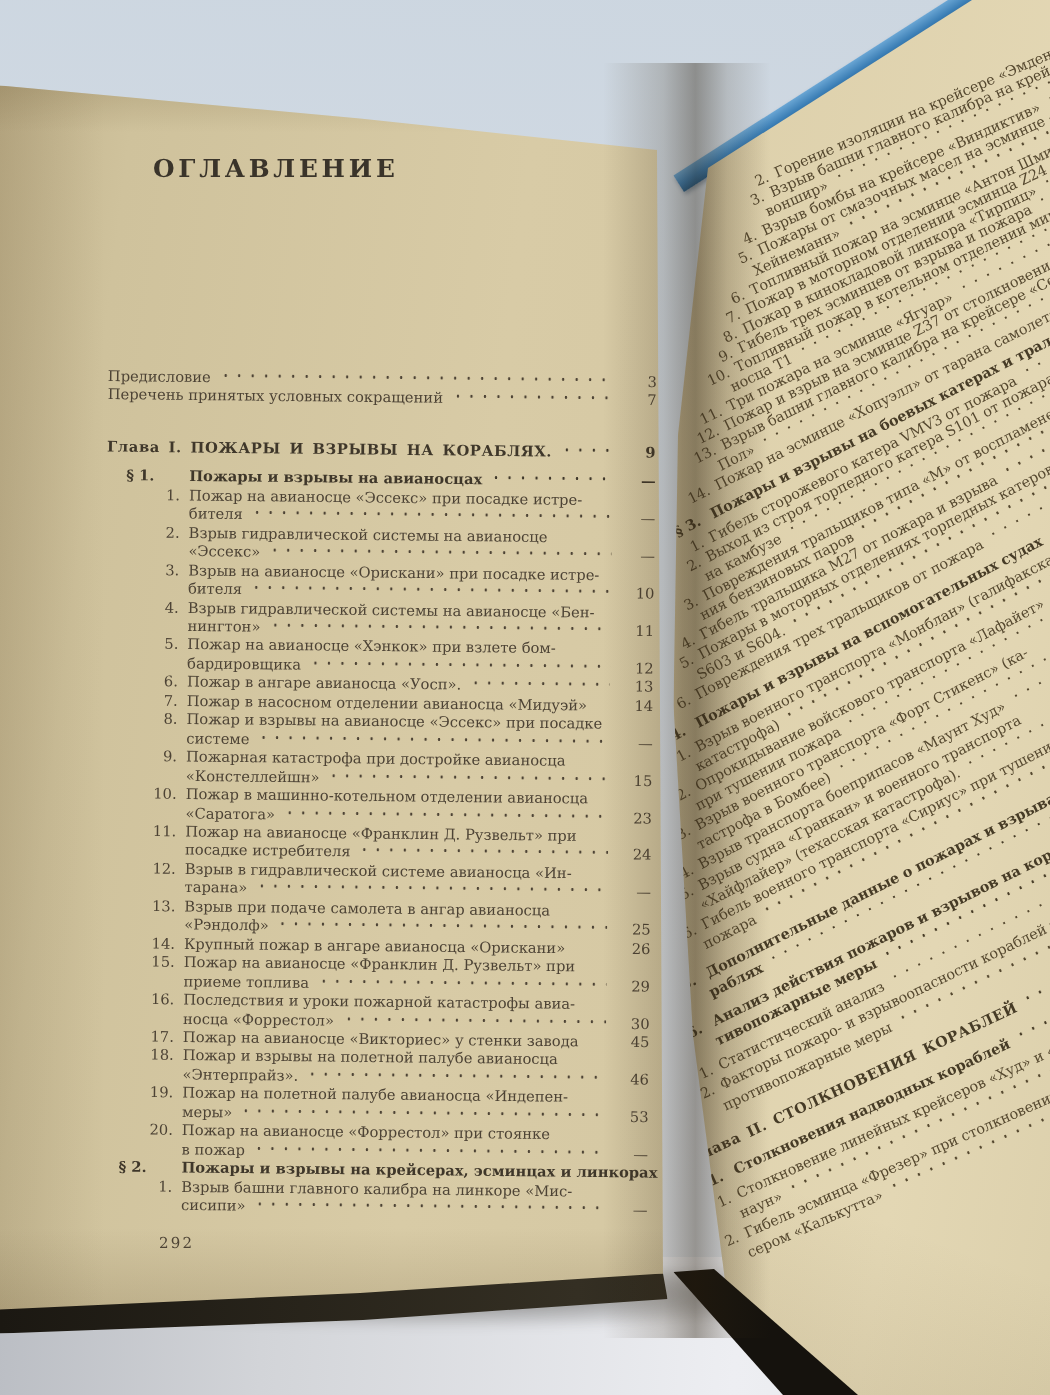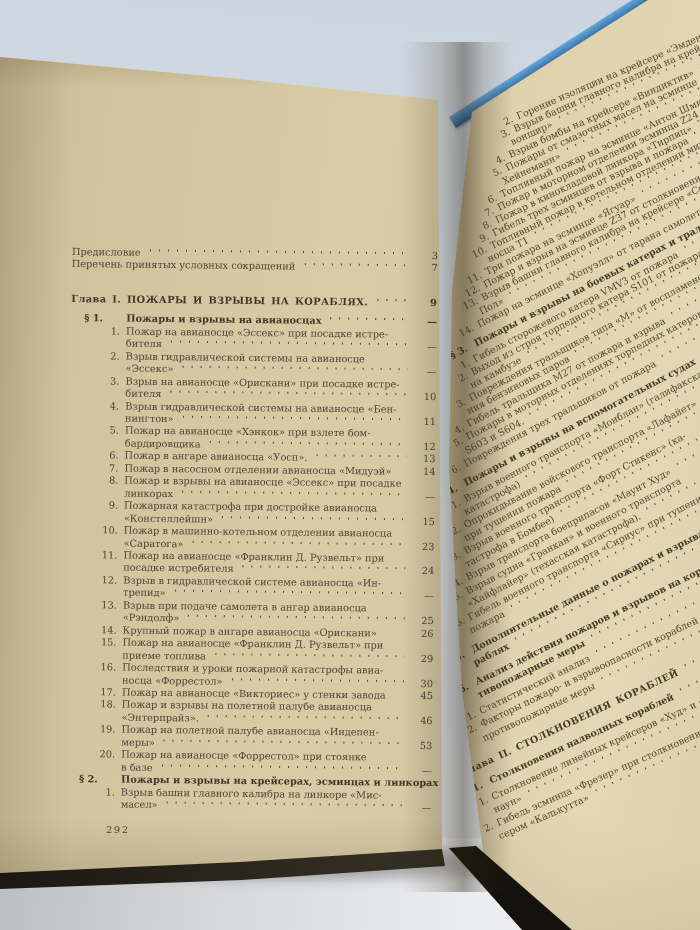--- a/index.html
+++ b/index.html
@@ -66,20 +66,21 @@
 </head>
 <body>
 
 <div id="canvas">
   <div id="surface"></div>
   <div id="book-shadow"></div>
   <div id="blue-strip"></div>
 
   <div id="left-page">
     <div id="left-shade"></div>
+    <div id="left-title">ОГЛАВЛЕНИЕ</div>
     <div id="left-block">
         <div class="row k-fm">
           <span class="txt">Предисловие</span>
           <span class="fill dots"></span>
           <span class="pg">3</span>
         </div>
         <div class="row k-fm">
           <span class="txt">Перечень принятых условных сокращений</span>
           <span class="fill dots"></span>
           <span class="pg">7</span>
@@ -168,21 +169,21 @@
           <span class="pg">14</span>
         </div>
         <div class="row k-n">
           <span class="pre">8.</span>
           <span class="txt">Пожар и взрывы на авианосце «Эссекс» при посадке</span>
           <span class="fill"></span>
           <span class="pg"></span>
         </div>
         <div class="row k-c">
           <span class="pre"></span>
-          <span class="txt">линкорах</span>
+          <span class="txt">системе</span>
           <span class="fill dots"></span>
           <span class="pg">—</span>
         </div>
         <div class="row k-n">
           <span class="pre">9.</span>
           <span class="txt">Пожарная катастрофа при достройке авианосца</span>
           <span class="fill"></span>
           <span class="pg"></span>
         </div>
         <div class="row k-c">
@@ -216,21 +217,21 @@
           <span class="pg">24</span>
         </div>
         <div class="row k-n">
           <span class="pre">12.</span>
           <span class="txt">Взрыв в гидравлической системе авианосца «Ин-</span>
           <span class="fill"></span>
           <span class="pg"></span>
         </div>
         <div class="row k-c">
           <span class="pre"></span>
-          <span class="txt">трепид»</span>
+          <span class="txt">тарана»</span>
           <span class="fill dots"></span>
           <span class="pg">—</span>
         </div>
         <div class="row k-n">
           <span class="pre">13.</span>
           <span class="txt">Взрыв при подаче самолета в ангар авианосца</span>
           <span class="fill"></span>
           <span class="pg"></span>
         </div>
         <div class="row k-c">
@@ -300,39 +301,39 @@
           <span class="pg">53</span>
         </div>
         <div class="row k-n">
           <span class="pre">20.</span>
           <span class="txt">Пожар на авианосце «Форрестол» при стоянке</span>
           <span class="fill"></span>
           <span class="pg"></span>
         </div>
         <div class="row k-c">
           <span class="pre"></span>
-          <span class="txt">в базе</span>
+          <span class="txt">в пожар</span>
           <span class="fill dots"></span>
           <span class="pg">—</span>
         </div>
         <div class="row k-h">
           <span class="pre">§ 2.</span>
           <span class="txt">Пожары и взрывы на крейсерах, эсминцах и линкорах</span>
           <span class="fill"></span>
           <span class="pg">54</span>
         </div>
         <div class="row k-n">
           <span class="pre">1.</span>
           <span class="txt">Взрыв башни главного калибра на линкоре «Мис-</span>
           <span class="fill"></span>
           <span class="pg"></span>
         </div>
         <div class="row k-c">
           <span class="pre"></span>
-          <span class="txt">масел»</span>
+          <span class="txt">сисипи»</span>
           <span class="fill dots"></span>
           <span class="pg">—</span>
         </div>
       </div>
     <div id="left-footer">292</div>
   </div>
 
   <div id="right-page">
     <div id="right-shade"></div>
     <div id="right-rows">

